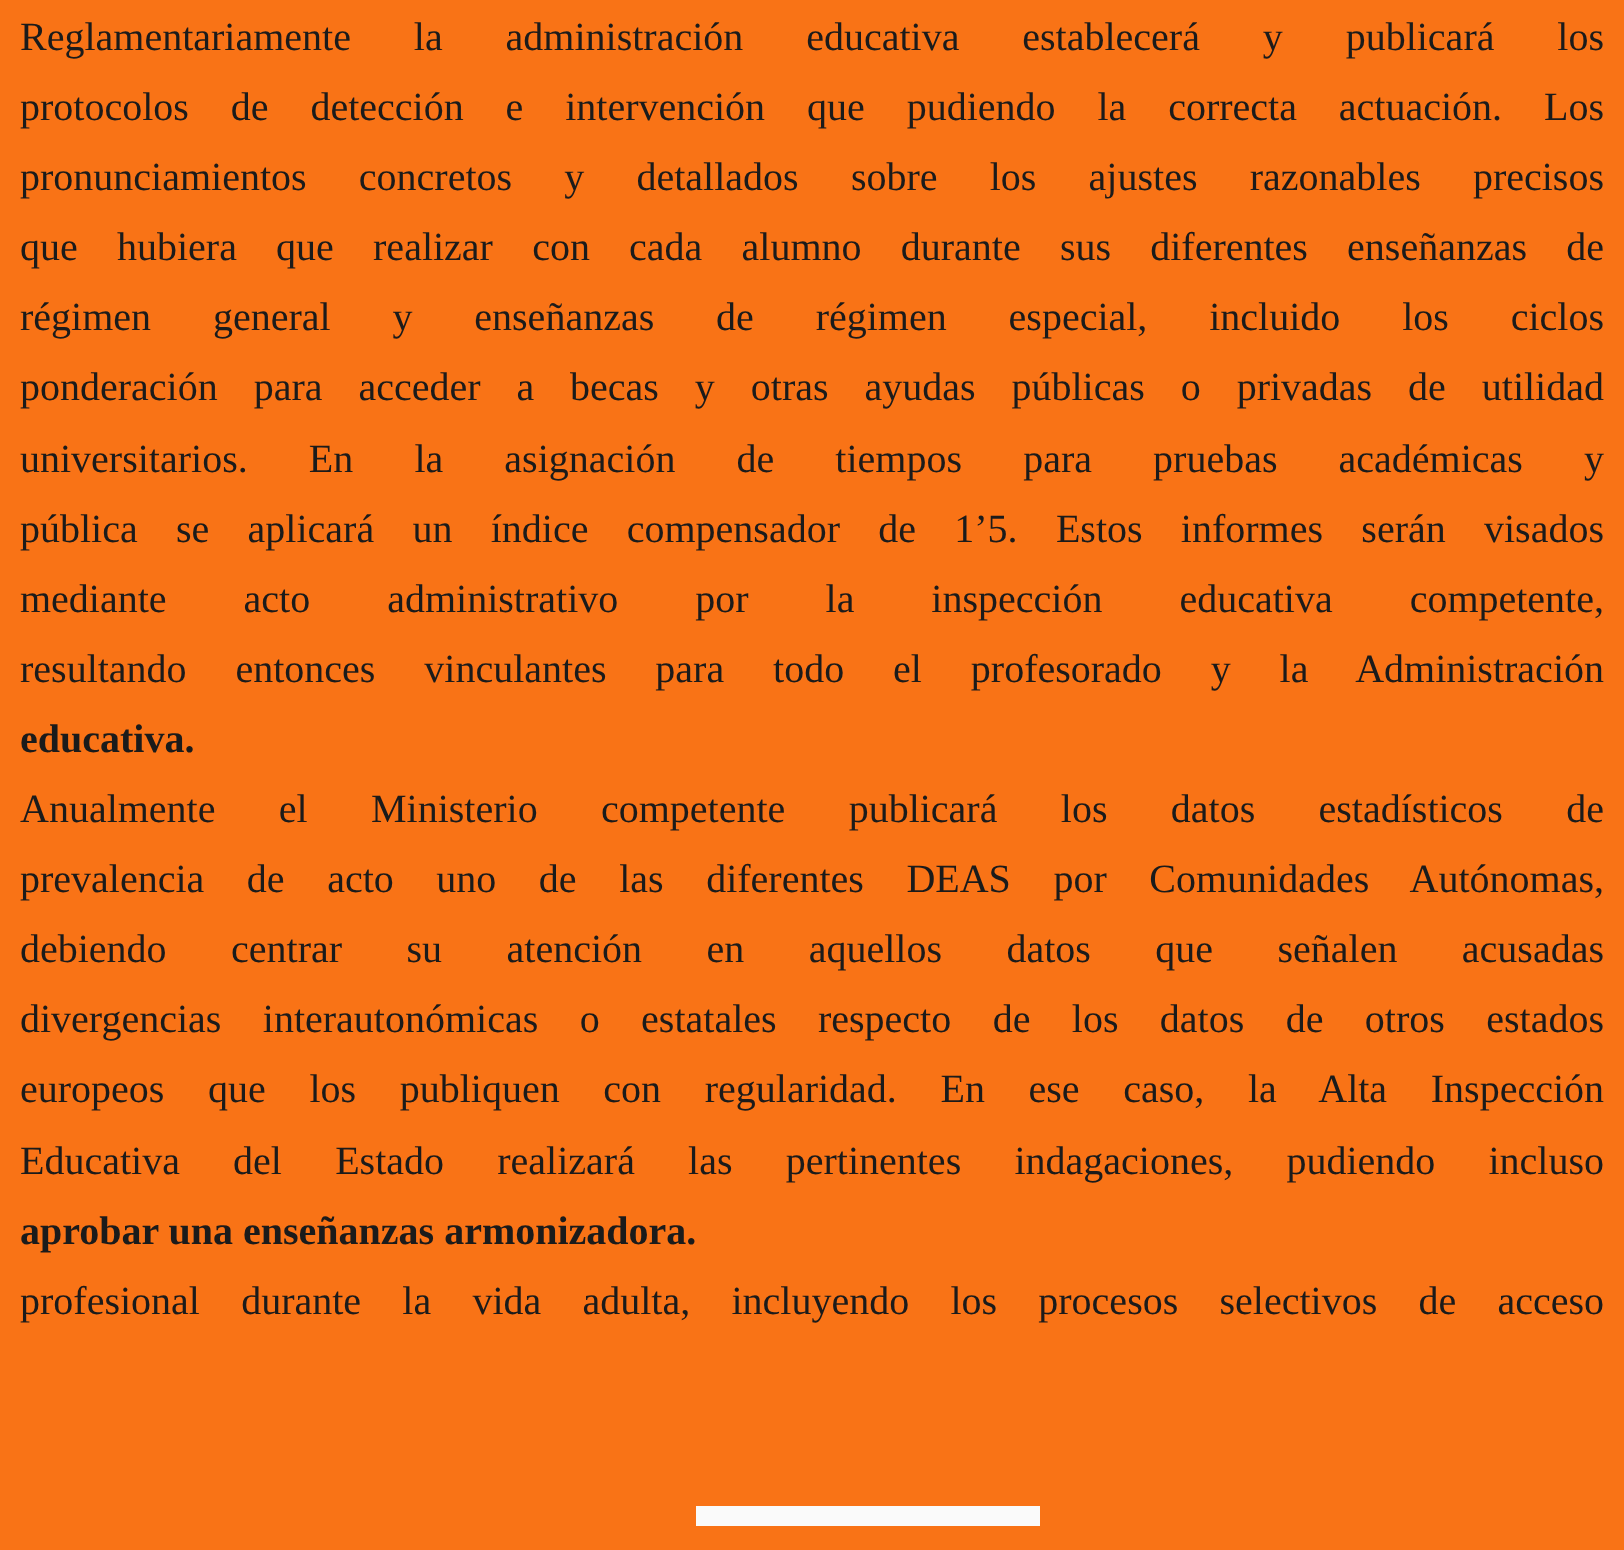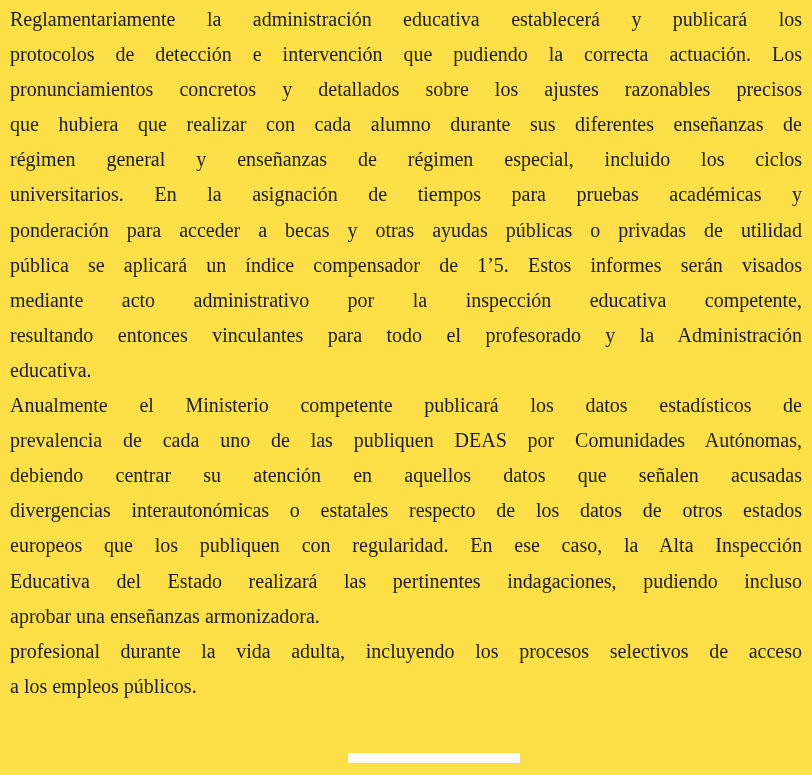--- a/index.html
+++ b/index.html
@@ -29,60 +29,60 @@
     padding: 0;
   }
   .line {
     text-align: justify;
     text-align-last: justify;
     white-space: normal;
   }
   .line-last {
     text-align: center;
     text-align-last: left;
+    font-weight: bold;
   }
   .footer-partial-box {
     position: absolute;
     left: 348px;
     top: 753px;
     width: 172px;
     height: 10px;
   }
 </style>
 </head>
 <body>
 
-<div class="page" style="color: rgb(27, 27, 27); background: #fde047;">
+<div class="page" style="color: rgb(27, 27, 27); background: #f97316;">
   <div class="text-block">
 
     <div class="paragraph">
       <div class="line">Reglamentariamente la administración educativa establecerá y publicará  los</div>
       <div class="line">protocolos de detección e intervención que pudiendo la correcta actuación. Los</div>
       <div class="line">pronunciamientos concretos y detallados sobre los ajustes razonables precisos</div>
       <div class="line">que hubiera que realizar con cada alumno durante sus diferentes  enseñanzas de</div>
       <div class="line">régimen general y enseñanzas de régimen especial, incluido los ciclos</div>
+      <div class="line">ponderación para acceder a becas y otras ayudas públicas o privadas de utilidad</div>
       <div class="line">universitarios. En la asignación de tiempos para pruebas académicas y</div>
-      <div class="line">ponderación para acceder a becas y otras ayudas públicas o privadas de utilidad</div>
       <div class="line">pública se aplicará un índice compensador de 1’5. Estos informes serán visados</div>
       <div class="line">mediante acto administrativo por la inspección educativa competente,</div>
       <div class="line">resultando entonces vinculantes para todo el profesorado y la Administración</div>
       <div class="line line-last">educativa.</div>
     </div>
 
     <div class="paragraph">
       <div class="line">Anualmente el Ministerio competente publicará los datos estadísticos de</div>
-      <div class="line">prevalencia de cada uno de las publiquen DEAS por Comunidades Autónomas,</div>
+      <div class="line">prevalencia de acto uno de las diferentes DEAS por Comunidades Autónomas,</div>
       <div class="line">debiendo centrar su atención en aquellos datos que señalen acusadas</div>
       <div class="line">divergencias interautonómicas o estatales respecto de los datos de otros estados</div>
       <div class="line">europeos que los publiquen con regularidad. En ese caso, la Alta Inspección</div>
       <div class="line">Educativa del Estado realizará las pertinentes indagaciones, pudiendo incluso</div>
       <div class="line line-last">aprobar una enseñanzas armonizadora.</div>
     </div>
 
     <div class="paragraph">
       <div class="line">profesional durante la vida adulta, incluyendo los procesos selectivos de acceso</div>
-      <div class="line line-last">a los empleos públicos.</div>
     </div>
 
   </div>
 
   <div class="footer-partial-box" style="background: rgb(250, 250, 250);"></div>
 </div>
 
 </body></html>

